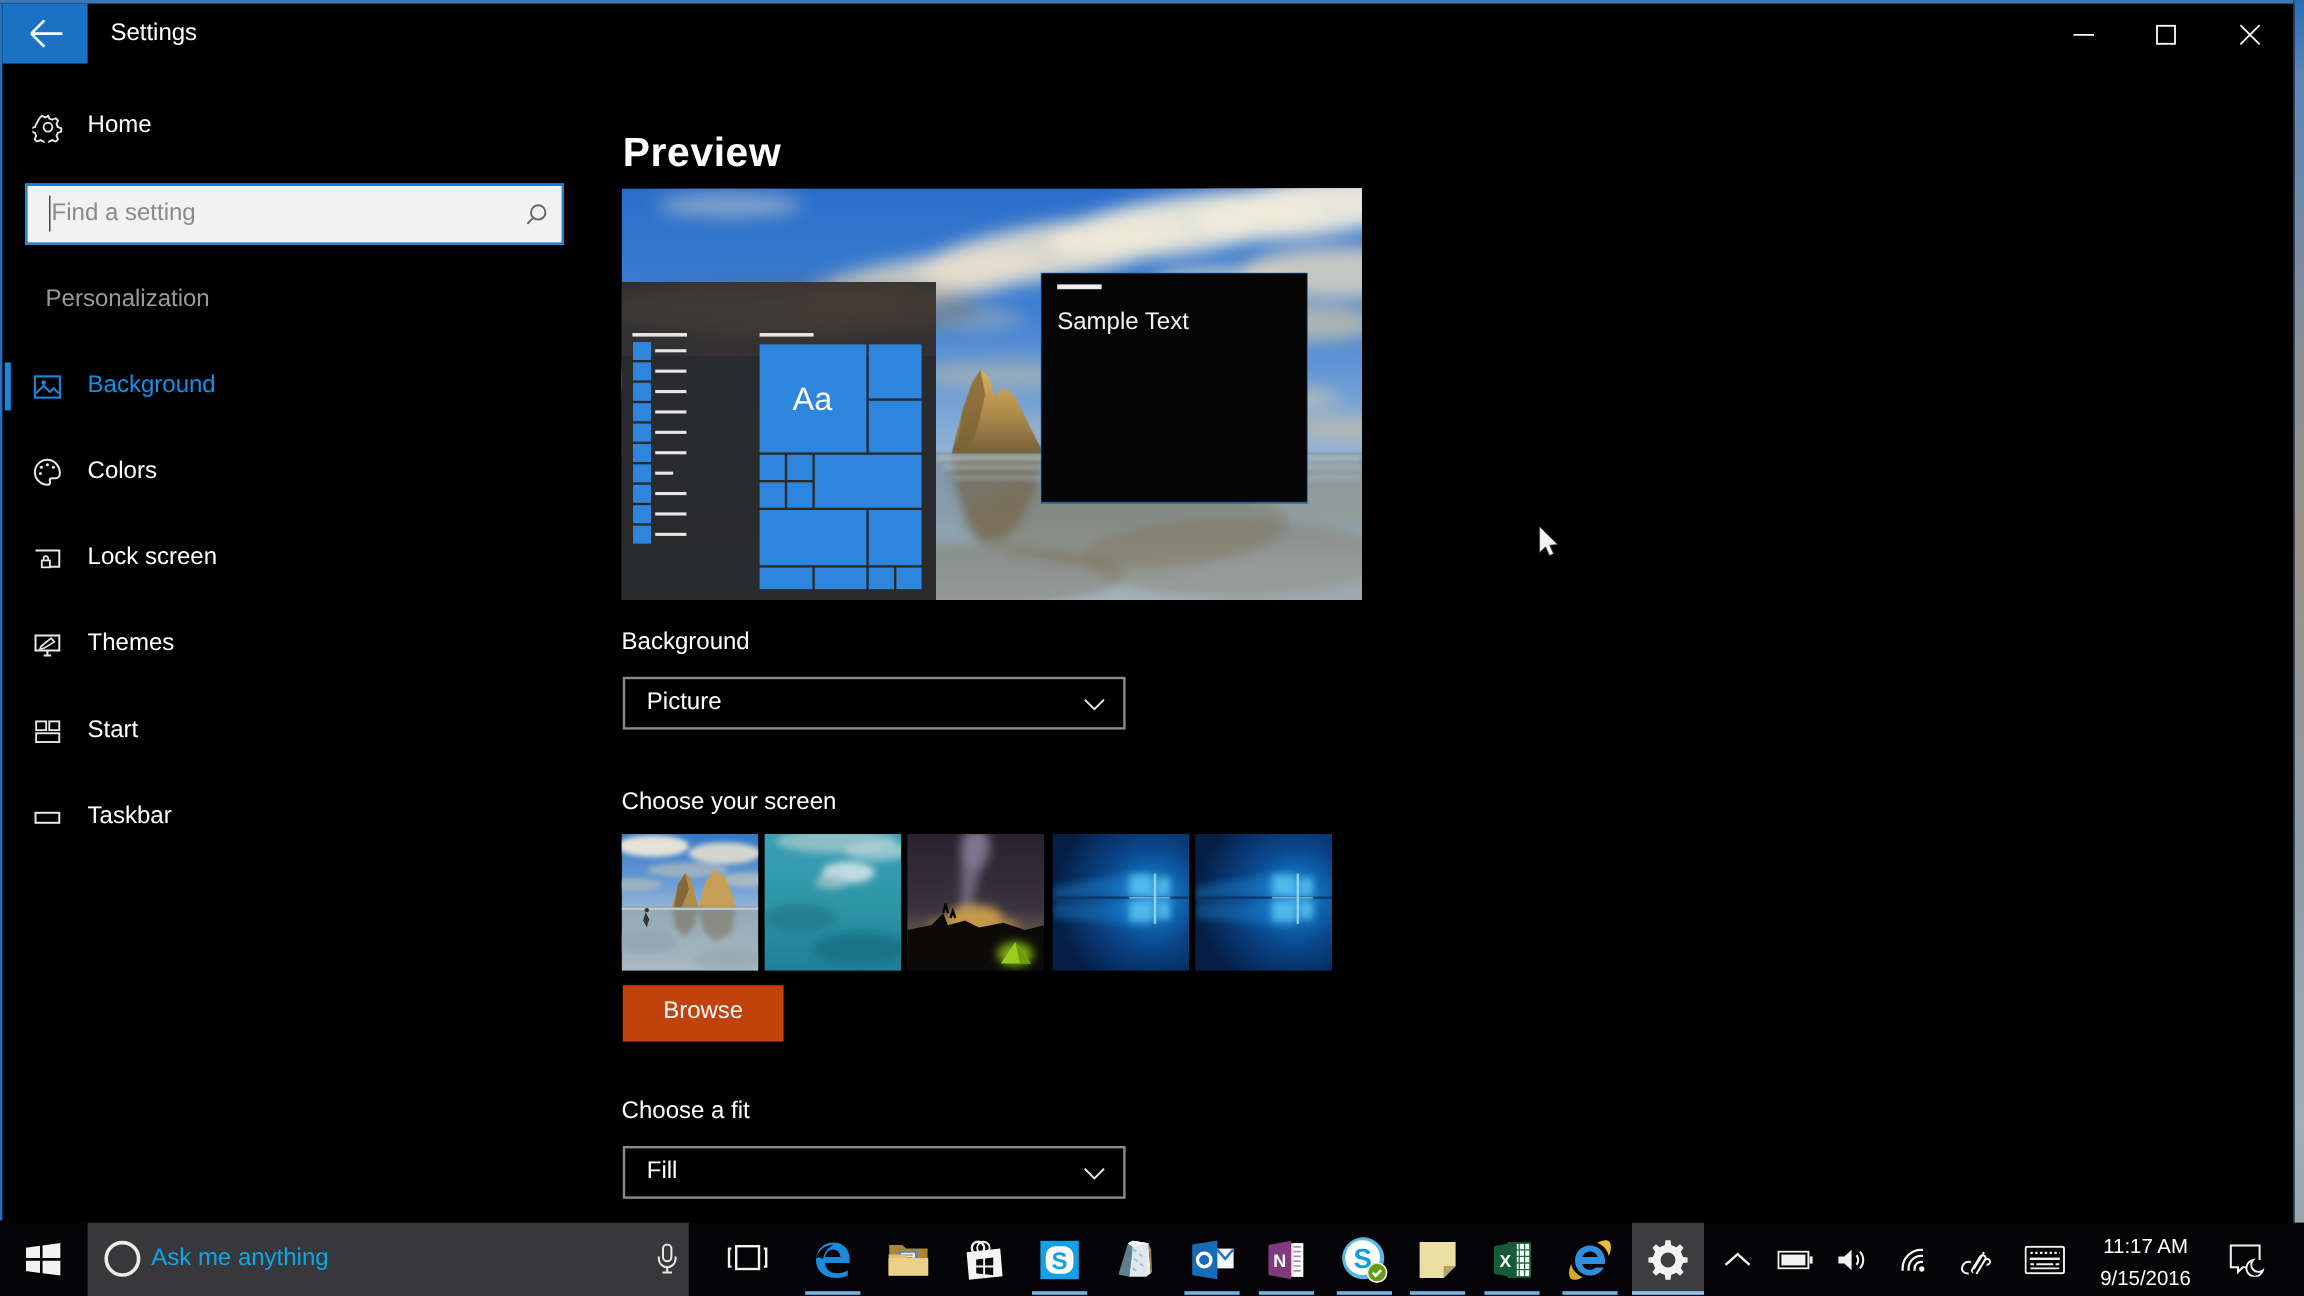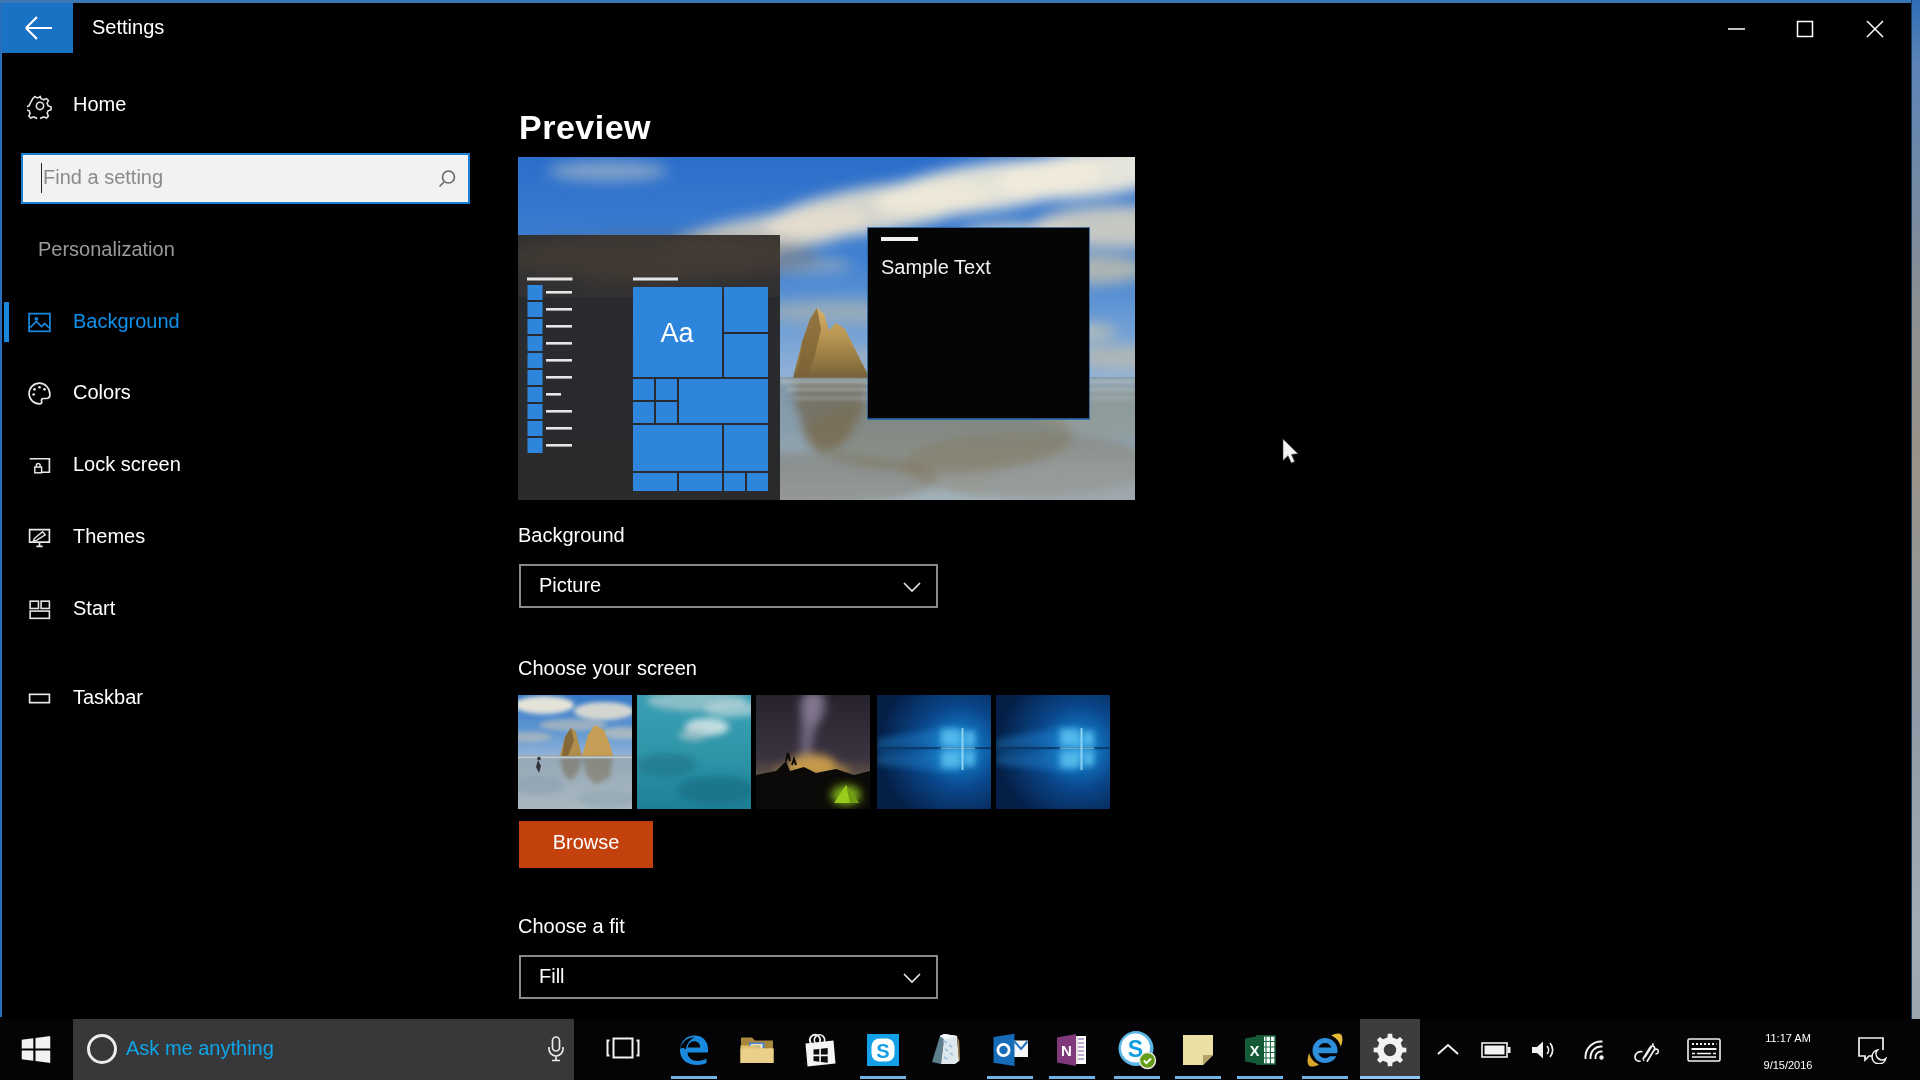--- a/index.html
+++ b/index.html
@@ -38,21 +38,21 @@
 #taskbar { left:0; top:1019px; width:1920px; height:61px; background:#040406; }
 #tsearch { position:absolute; left:73px; top:1019px; width:501px; height:61px; background:#38383b; }
 #tsearch .ring { position:absolute; left:14px; top:15px; width:30px; height:30px; border-radius:50%;
   border:3.5px solid #ececec; }
 #tsearch .ama { position:absolute; left:53px; top:18px; font-size:20px; color:#0ea5e9; }
 .tbic { top:1019px; width:61px; height:61px; }
 .tbic svg { position:absolute; left:50%; top:50%; transform:translate(-50%,-50%); }
 .uline { top:1076px; height:3px; background:#72b3e4; }
 #setcell { left:1360px; top:1019px; width:60px; height:58px; background:#3d3d40; }
 #clock { left:1740px; top:1025px; width:96px; text-align:center; color:#fff;
-  font-size:11px; line-height:27px; }
+  font-size:17px; line-height:27px; }
 </style>
 </head>
 <body>
 <div id="win" class="abs"></div>
 <div id="btop" class="abs"></div>
 <div id="bleft" class="abs"></div>
 <div id="bright" class="abs"></div>
 <div id="backbtn" class="abs">
   <svg width="71" height="50" viewBox="0 0 71 50">
     <path d="M24 25 h26 M24 25 l11 -11 M24 25 l11 11" stroke="#fff" stroke-width="2.2" fill="none"></path>
@@ -124,21 +124,21 @@
   <span class="tx">Themes</span>
 </div>
 <div class="abs navrow" style="top:589px;">
   <span class="ic"><svg width="25" height="25" viewBox="0 0 24 24">
     <rect x="3" y="4" width="8" height="7" fill="none" stroke="#e8e8e8" stroke-width="1.5"></rect>
     <rect x="13.5" y="4" width="8" height="7" fill="none" stroke="#e8e8e8" stroke-width="1.5"></rect>
     <rect x="3" y="13.5" width="18.5" height="7" fill="none" stroke="#e8e8e8" stroke-width="1.5"></rect>
       </svg></span>
   <span class="tx">Start</span>
 </div>
-<div class="abs navrow" style="top:661px;margin-top:17px;">
+<div class="abs navrow" style="top:661px;">
   <span class="ic"><svg width="25" height="25" viewBox="0 0 24 24">
     <rect x="2.5" y="8" width="19" height="8" fill="none" stroke="#e8e8e8" stroke-width="1.6"></rect>
       </svg></span>
   <span class="tx">Taskbar</span>
 </div>
 
 <div id="preview-t" class="abs">Preview</div>
 <div id="pv" class="abs">
 <svg width="617" height="343" viewBox="0 0 617 343">
  <defs>

